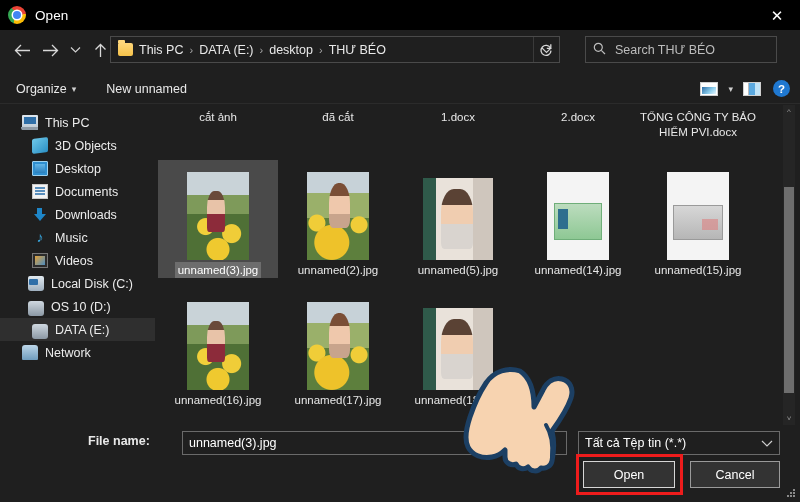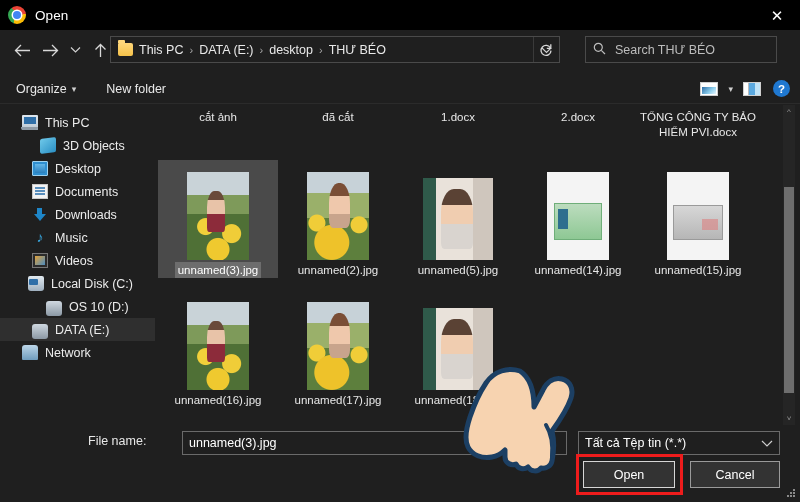--- a/index.html
+++ b/index.html
@@ -273,21 +273,21 @@
   }
 
   
   .bottombar {
     position: absolute; left: 0; top: 425px;
     width: 800px; height: 77px;
     background: #1f1f1f;
   }
   .fn-label {
     position: absolute; left: 88px; top: 434px;
-    font-size: 12.5px; color: #e8e8e8;
+    font-size: 12.5px; color: #e8e8e8; font-weight: bold;
   }
   .fn-input {
     position: absolute; left: 182px; top: 431px;
     width: 385px; height: 24px;
     background: #1f1f1f; border: 1px solid #6a6a6a;
     color: #ffffff; font-size: 12.5px;
     padding: 0 6px; line-height: 22px;
     font-family: "Liberation Sans", sans-serif;
     outline: none;
   }
@@ -397,42 +397,42 @@
   </div>
 
   <div class="cmdbar">
     <div style="width:8px"></div>
     <div class="cmd-item">
       <span>Organize</span>
       <span class="cmd-caret">▾</span>
     </div>
     <div style="width:14px"></div>
     <div class="cmd-item">
-      <span>New folder</span>
+      <span>New unnamed</span>
     </div>
     <div class="cmd-right">
       <div class="view-ico"></div>
       <div class="mini-caret">▾</div>
       <div class="pane-ico">
           <i></i>
           <i></i>
           <i></i>
         </div>
       <div class="help-ico">?</div>
     </div>
   </div>
 
   <div class="nav-pane">
     <div class="tree">
 
       <div class="tree-item">
         <span class="ti-ico ico-pc"></span>
         <span>This PC</span>
       </div>
-      <div class="tree-item" style="padding-left:40px">
+      <div class="tree-item" style="padding-left:32px">
         <span class="ti-ico ico-3d"></span>
         <span>3D Objects</span>
       </div>
       <div class="tree-item" style="padding-left:32px">
         <span class="ti-ico ico-desk"></span>
         <span>Desktop</span>
       </div>
       <div class="tree-item" style="padding-left:32px">
         <span class="ti-ico ico-doc"></span>
         <span>Documents</span>
@@ -446,21 +446,21 @@
         <span>Music</span>
       </div>
       <div class="tree-item" style="padding-left:32px">
         <span class="ti-ico ico-vid"></span>
         <span>Videos</span>
       </div>
       <div class="tree-item" style="padding-left:28px">
         <span class="ti-ico ico-disk"></span>
         <span>Local Disk (C:)</span>
       </div>
-      <div class="tree-item" style="padding-left:46px">
+      <div class="tree-item" style="padding-left:28px">
         <span class="ti-ico ico-drive"></span>
         <span>OS 10 (D:)</span>
       </div>
       <div class="tree-item selected" style="padding-left:32px">
         <span class="ti-ico ico-drive"></span>
         <span>DATA (E:)</span>
       </div>
       <div class="tree-item">
         <span class="ti-ico ico-net"></span>
         <span>Network</span>

